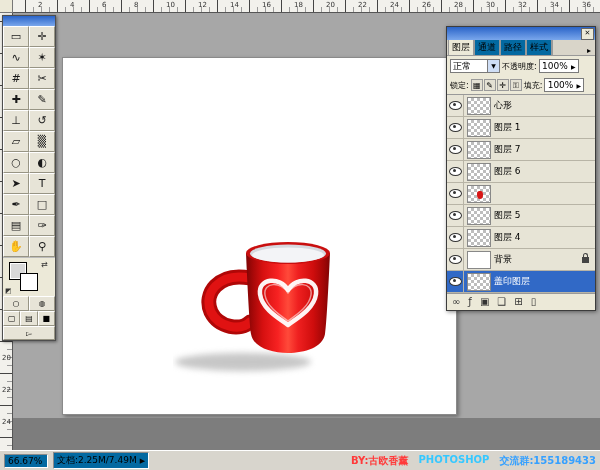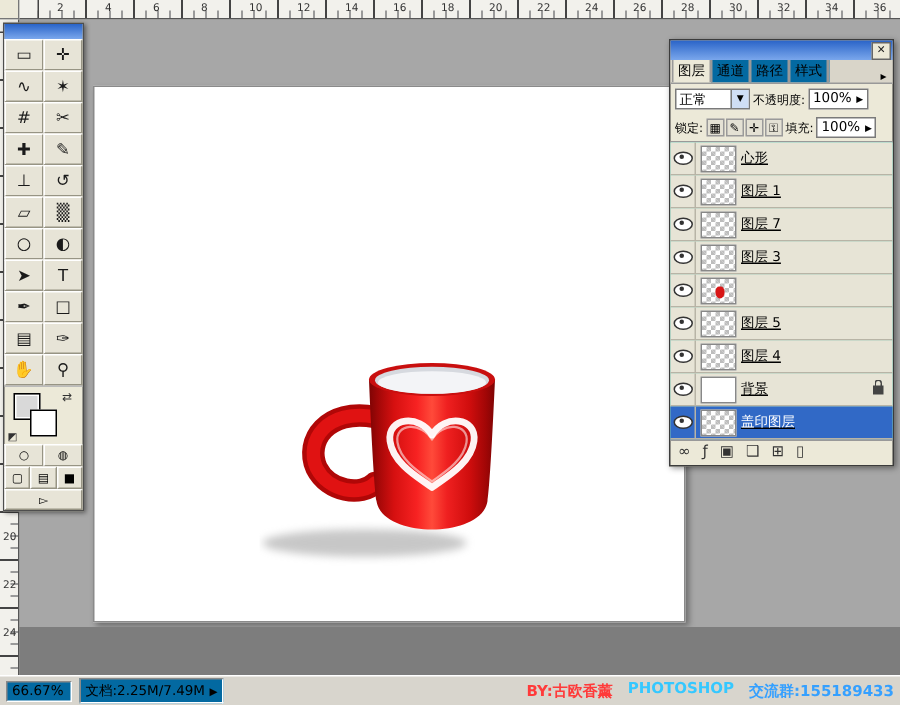--- a/index.html
+++ b/index.html
@@ -81,21 +81,21 @@
   .combo .arr{width:11px;height:100%;background:#cfdef5;border-left:1px solid #7a7a7a;
               font-size:6px;text-align:center;line-height:12px;}
   .spin{display:flex;width:40px;height:14px;border:1px solid #7a7a7a;background:#fff;
         align-items:center;box-sizing:border-box;}
   .spin .txt{flex:1;text-align:right;padding-right:1px;font-size:9px;}
   .spin .arr{width:9px;font-size:6px;text-align:center;cursor:pointer;}
   .lock-row{display:flex;align-items:center;height:18px;padding:0 3px;gap:2px;
             border-bottom:1px solid #999;}
   .mini-btn{width:12px;height:12px;border:1px solid #9a9a9a;background:#e4e1d4;font-size:8px;
             line-height:11px;text-align:center;box-sizing:border-box;cursor:pointer;}
-  .layer-list{background:#5eead4;text-decoration:underline;}
+  .layer-list{background:#84cc16;}
   .layer-row{display:flex;align-items:center;height:22px;border-bottom:1px solid #b8b4a6;
              background:#e7e4d6;cursor:pointer;box-sizing:border-box;}
   .layer-row.selected{background:#3169c6;color:#fff;}
   .eye-cell{width:16px;height:100%;border-right:1px solid #b8b4a6;display:flex;
             align-items:center;justify-content:center;flex:none;}
   .eye{width:11px;height:7px;border:1px solid #333;border-radius:50%;background:#fff;position:relative;}
   .eye::after{content:'';position:absolute;left:3px;top:1px;width:3px;height:3px;background:#333;border-radius:50%;}
   .thumb{width:24px;height:18px;margin:0 3px;border:1px solid #888;flex:none;position:relative;box-sizing:border-box;}
   .checker{background-color:#fff;background-image:
       linear-gradient(45deg,#bdbdbd 25%,transparent 25%,transparent 75%,#bdbdbd 75%),
@@ -354,21 +354,21 @@
             <span class="eye"></span>
           </span>
           <span class="thumb checker"></span>
           <span class="layer-name">图层 7</span>
         </div>
         <div class="layer-row">
           <span class="eye-cell">
             <span class="eye"></span>
           </span>
           <span class="thumb checker"></span>
-          <span class="layer-name">图层 3</span>
+          <span class="layer-name">图层 6</span>
         </div>
         <div class="layer-row">
           <span class="eye-cell">
             <span class="eye"></span>
           </span>
           <span class="thumb checker">
             <span class="blob"></span>
           </span>
         </div>
         <div class="layer-row">

